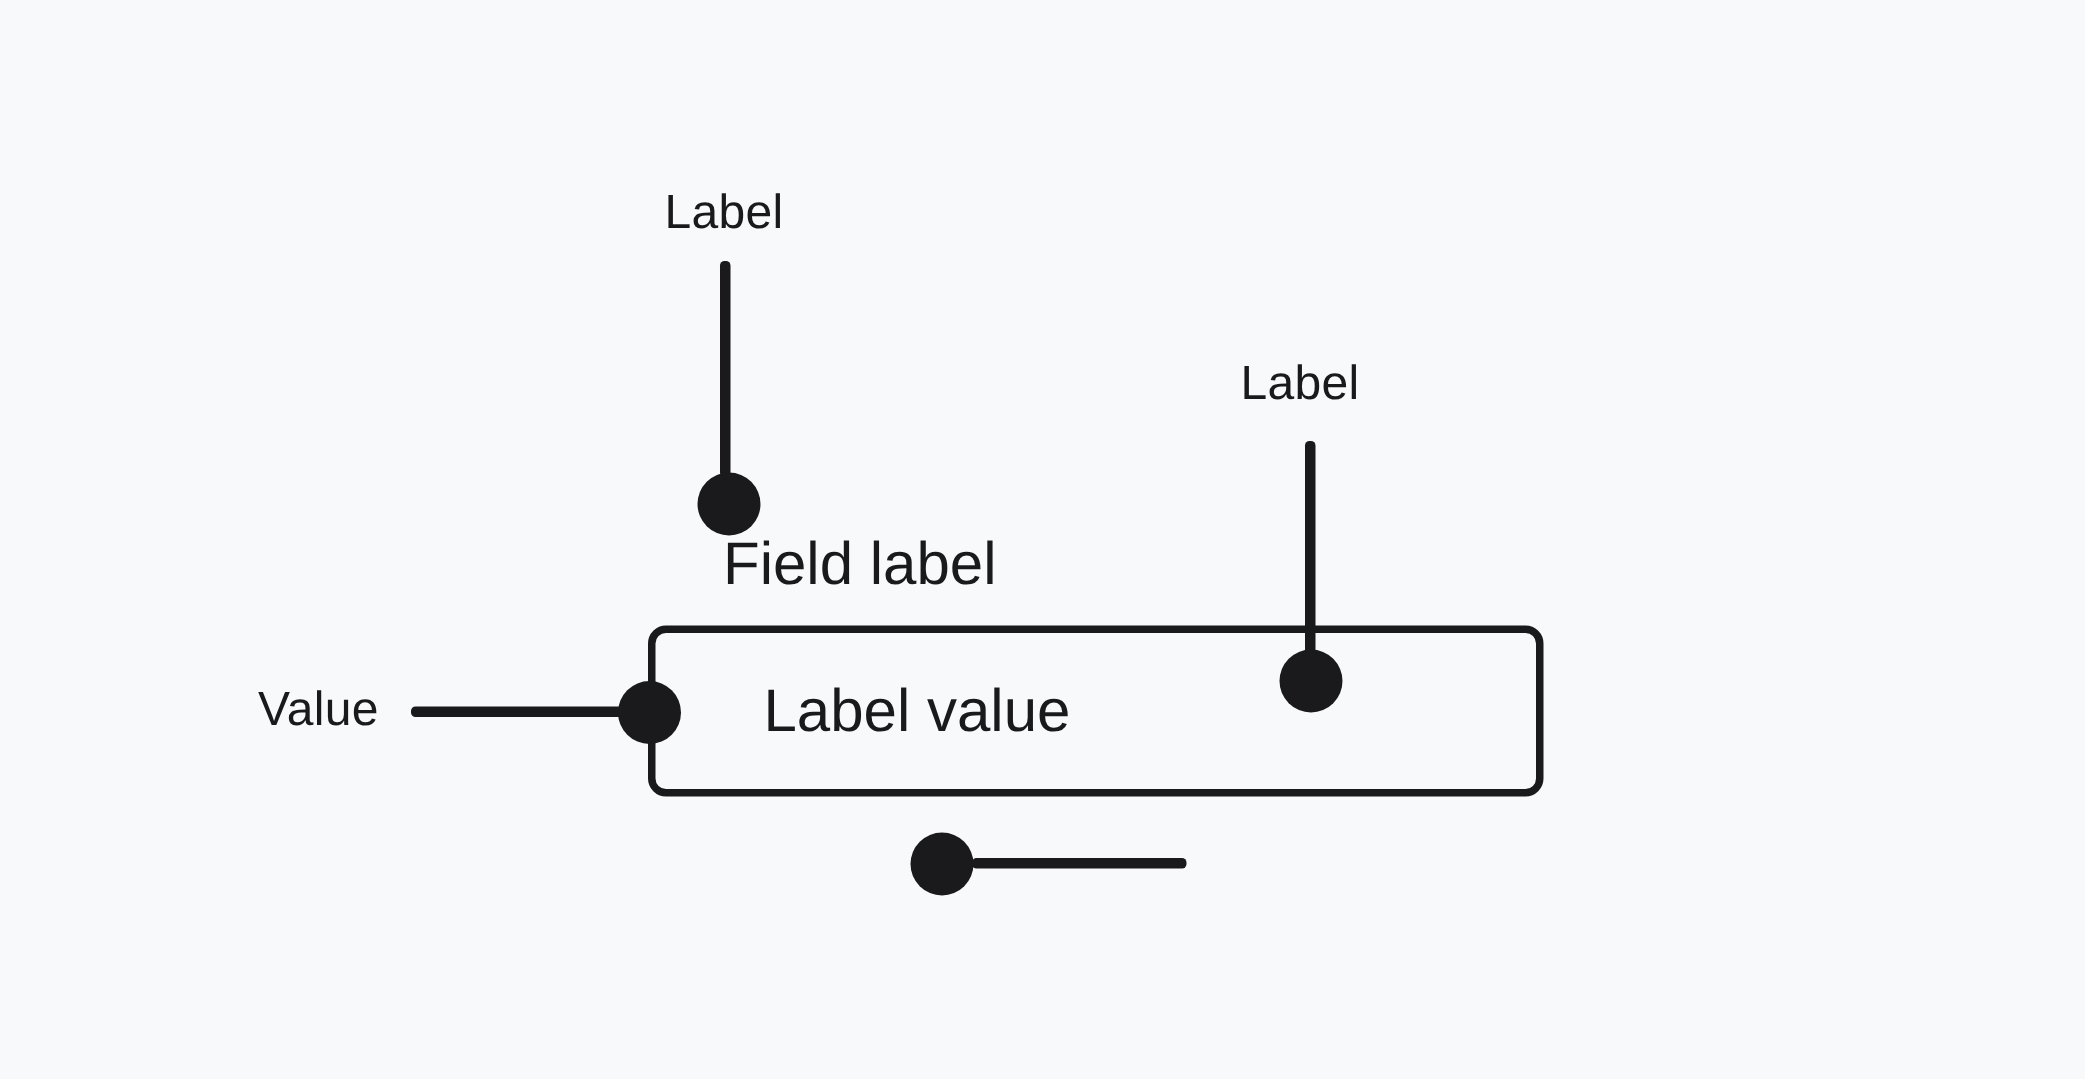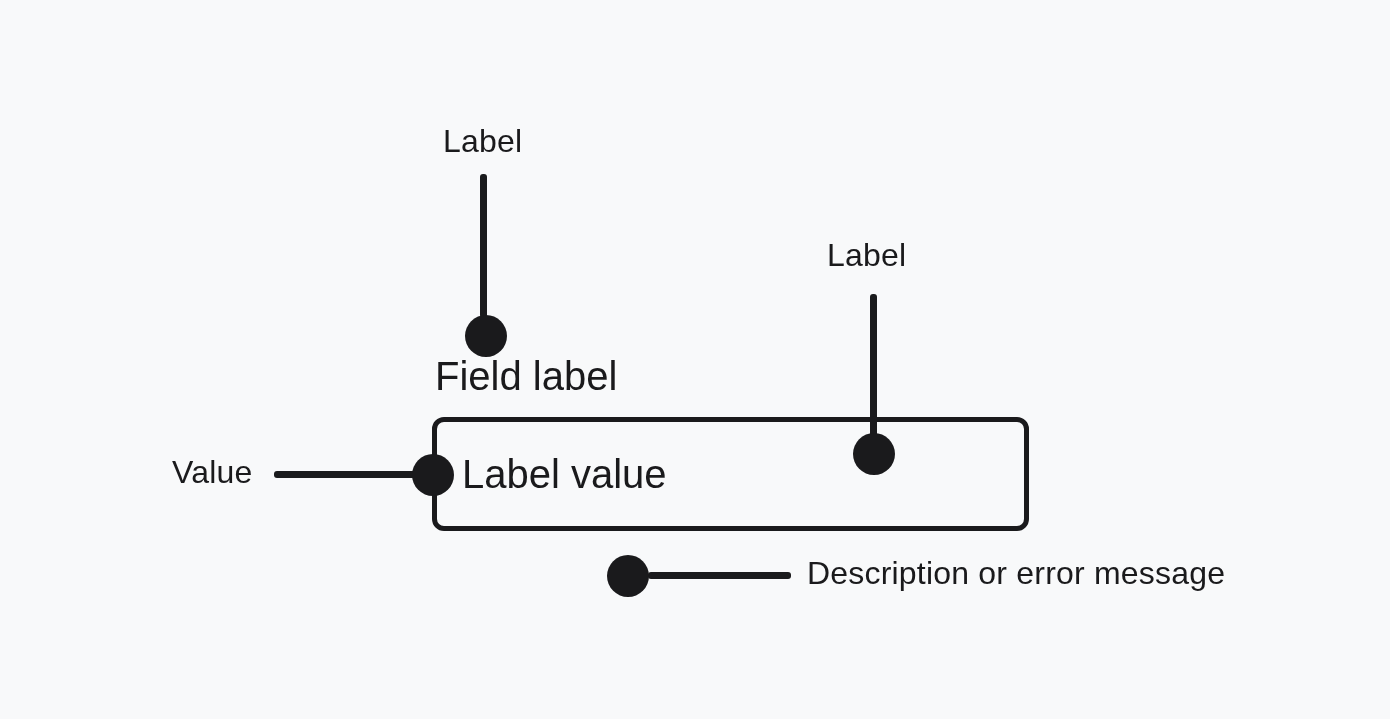--- a/index.html
+++ b/index.html
@@ -28,20 +28,21 @@
     color: var(--ink);
     white-space: nowrap;
   }
   
   .field-text {
     position: absolute;
     font-size: 40px;
     line-height: 1;
     color: var(--ink);
     white-space: nowrap;
+    margin-left: 47px;
   }
   
   .line {
     position: absolute;
     background: var(--ink);
     border-radius: 3px;
   }
   
   .dot {
     position: absolute;
@@ -103,15 +104,14 @@
     <span class="field-text">Label value</span>
   </div>
   <div class="dot" id="dot-input"></div>
 
   <div class="ann" id="ann-value">Value</div>
   <div class="line" id="line-value"></div>
   <div class="dot" id="dot-value"></div>
 
   <div class="dot" id="dot-help"></div>
   <div class="line" id="line-help"></div>
-  <div class="ann" id="ann-desc">Description or error message</div>
 
 </div>
 
 </body></html>

